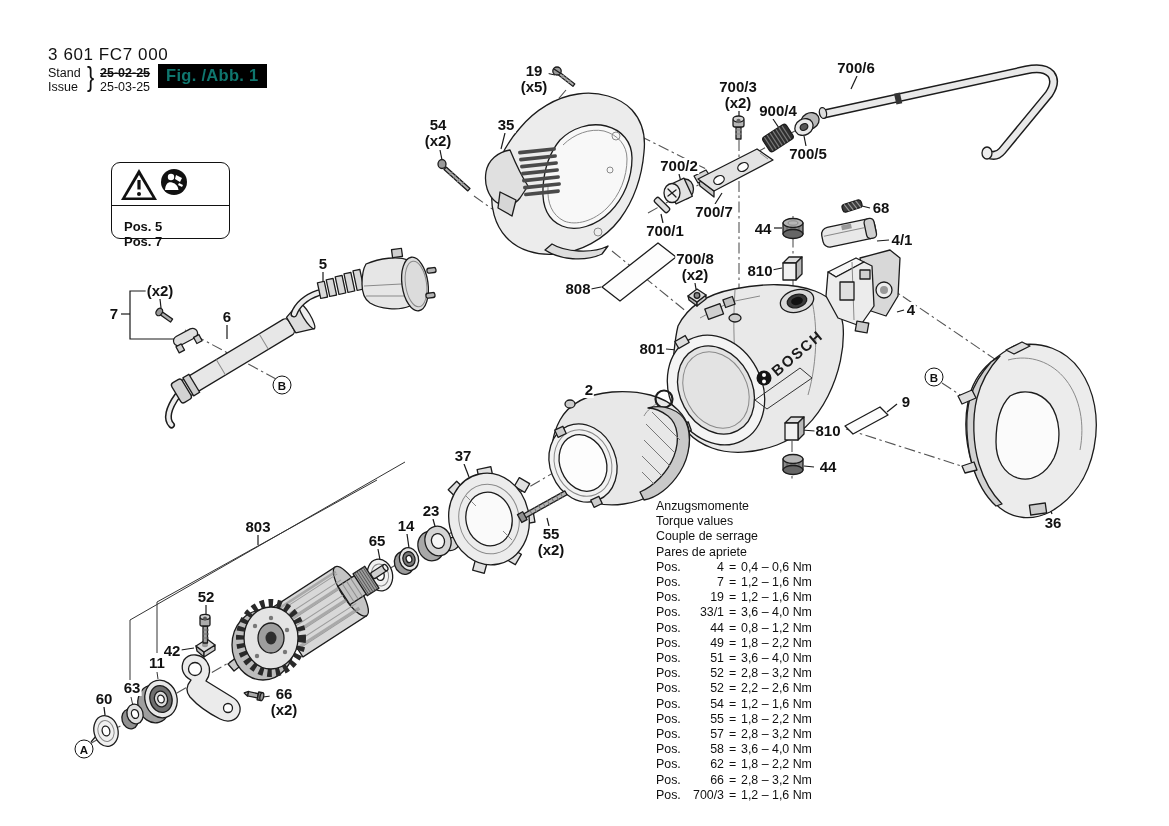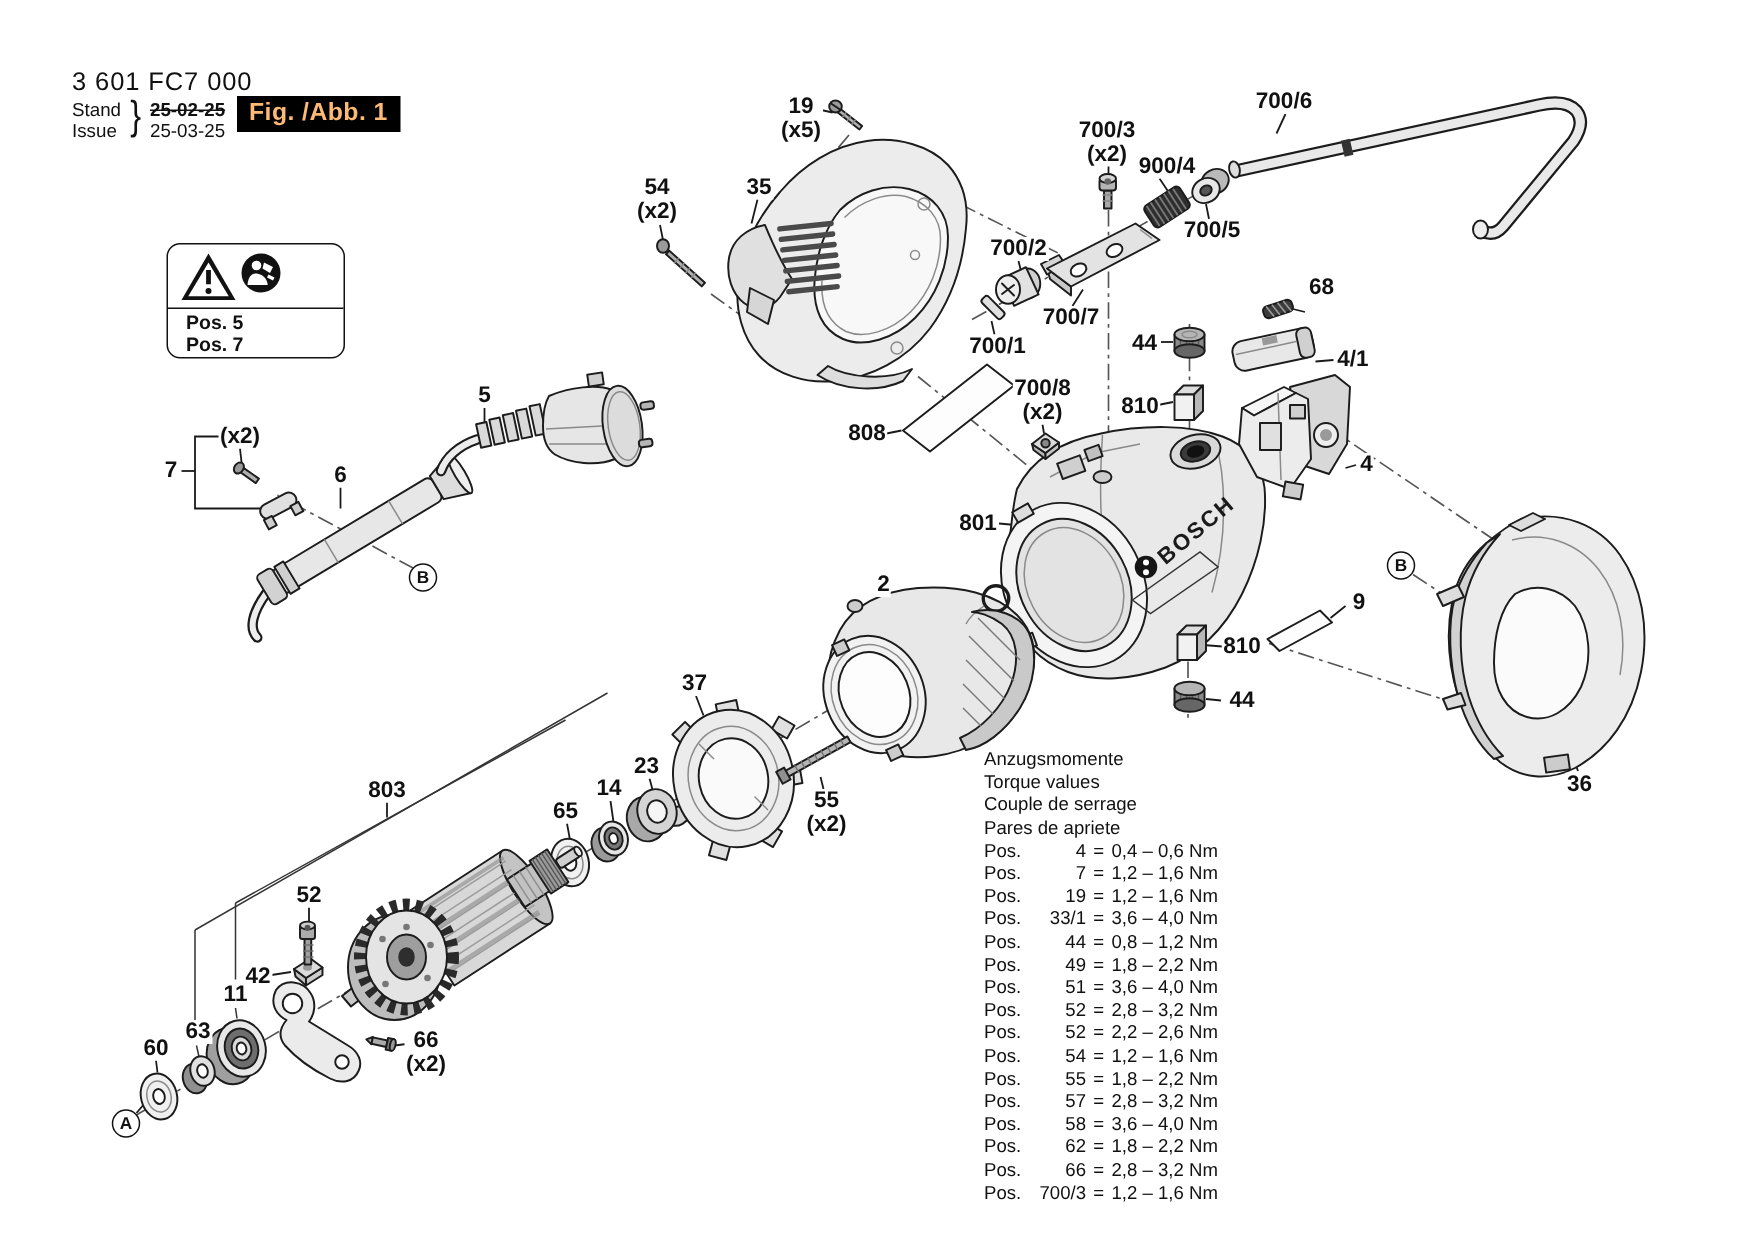--- a/index.html
+++ b/index.html
@@ -5,27 +5,27 @@
   html,body{margin:0;padding:0;background:#fff;}
   .canvas{position:relative;width:1169px;height:826px;background:#fff;overflow:hidden;
           font-family:"Liberation Sans", sans-serif;color:#111;}
   .abs{position:absolute;}
   
   .partnum{left:48px;top:45px;font-size:17px;letter-spacing:.6px;}
   .hlbl{font-size:12.5px;}
   .hdate{font-size:12.5px;}
   .strike{text-decoration:line-through;font-weight:bold;}
   .brace{left:86px;top:62px;font-size:27px;font-weight:400;transform:scaleX(.8);}
-  .figbox{left:158px;top:64px;background:#000;color:#fdba74;font-weight:bold;
+  .figbox{left:158px;top:64px;background:#000;color:#0f766e;font-weight:bold;
           font-size:16.5px;padding:2px 8px 3px 8px;letter-spacing:.3px;}
   
   .warnbox{left:111px;top:162px;width:117px;height:75px;border:1.7px solid #111;border-radius:9px;}
   .warnrow{position:absolute;left:0;top:0;width:100%;height:42px;}
   .posrow{position:absolute;left:0;top:42px;width:100%;border-top:1.7px solid #111;
-          padding:2px 0 0 12px;box-sizing:border-box;}
+          padding:14px 0 0 12px;box-sizing:border-box;}
   .posline{font-weight:bold;font-size:13px;line-height:14.5px;}
   
   .callout{position:absolute;transform:translate(-50%,-50%);font-weight:bold;font-size:15px;
            line-height:16px;text-align:center;white-space:nowrap;background:#fff;padding:0 1px;}
   .callout .sub{display:block;}
   .refcircle{position:absolute;transform:translate(-50%,-50%);width:17px;height:17px;
              border:1.7px solid #111;border-radius:50%;background:#fff;display:flex;
              align-items:center;justify-content:center;font-weight:bold;font-size:11.5px;}
   
   .torque{left:656px;top:499px;font-size:12.4px;line-height:15.2px;}
@@ -571,21 +571,21 @@
   <div class="callout" style="left:534px;top:79px"><span>19</span><span class="sub">(x5)</span></div>
   <div class="callout" style="left:438px;top:133px"><span>54</span><span class="sub">(x2)</span></div>
   <div class="callout" style="left:506px;top:125px"><span>35</span></div>
   <div class="callout" style="left:738px;top:95px"><span>700/3</span><span class="sub">(x2)</span></div>
   <div class="callout" style="left:778px;top:111px"><span>900/4</span></div>
   <div class="callout" style="left:856px;top:68px"><span>700/6</span></div>
   <div class="callout" style="left:808px;top:154px"><span>700/5</span></div>
   <div class="callout" style="left:679px;top:166px"><span>700/2</span></div>
   <div class="callout" style="left:714px;top:212px"><span>700/7</span></div>
   <div class="callout" style="left:665px;top:231px"><span>700/1</span></div>
-  <div class="callout" style="left:881px;top:192px"><span>68</span></div>
+  <div class="callout" style="left:881px;top:208px"><span>68</span></div>
   <div class="callout" style="left:763px;top:229px"><span>44</span></div>
   <div class="callout" style="left:902px;top:240px"><span>4/1</span></div>
   <div class="callout" style="left:760px;top:271px"><span>810</span></div>
   <div class="callout" style="left:695px;top:267px"><span>700/8</span><span class="sub">(x2)</span></div>
   <div class="callout" style="left:578px;top:289px"><span>808</span></div>
   <div class="callout" style="left:652px;top:349px"><span>801</span></div>
   <div class="callout" style="left:911px;top:310px"><span>4</span></div>
   <div class="callout" style="left:906px;top:402px"><span>9</span></div>
   <div class="callout" style="left:828px;top:431px"><span>810</span></div>
   <div class="callout" style="left:828px;top:467px"><span>44</span></div>

